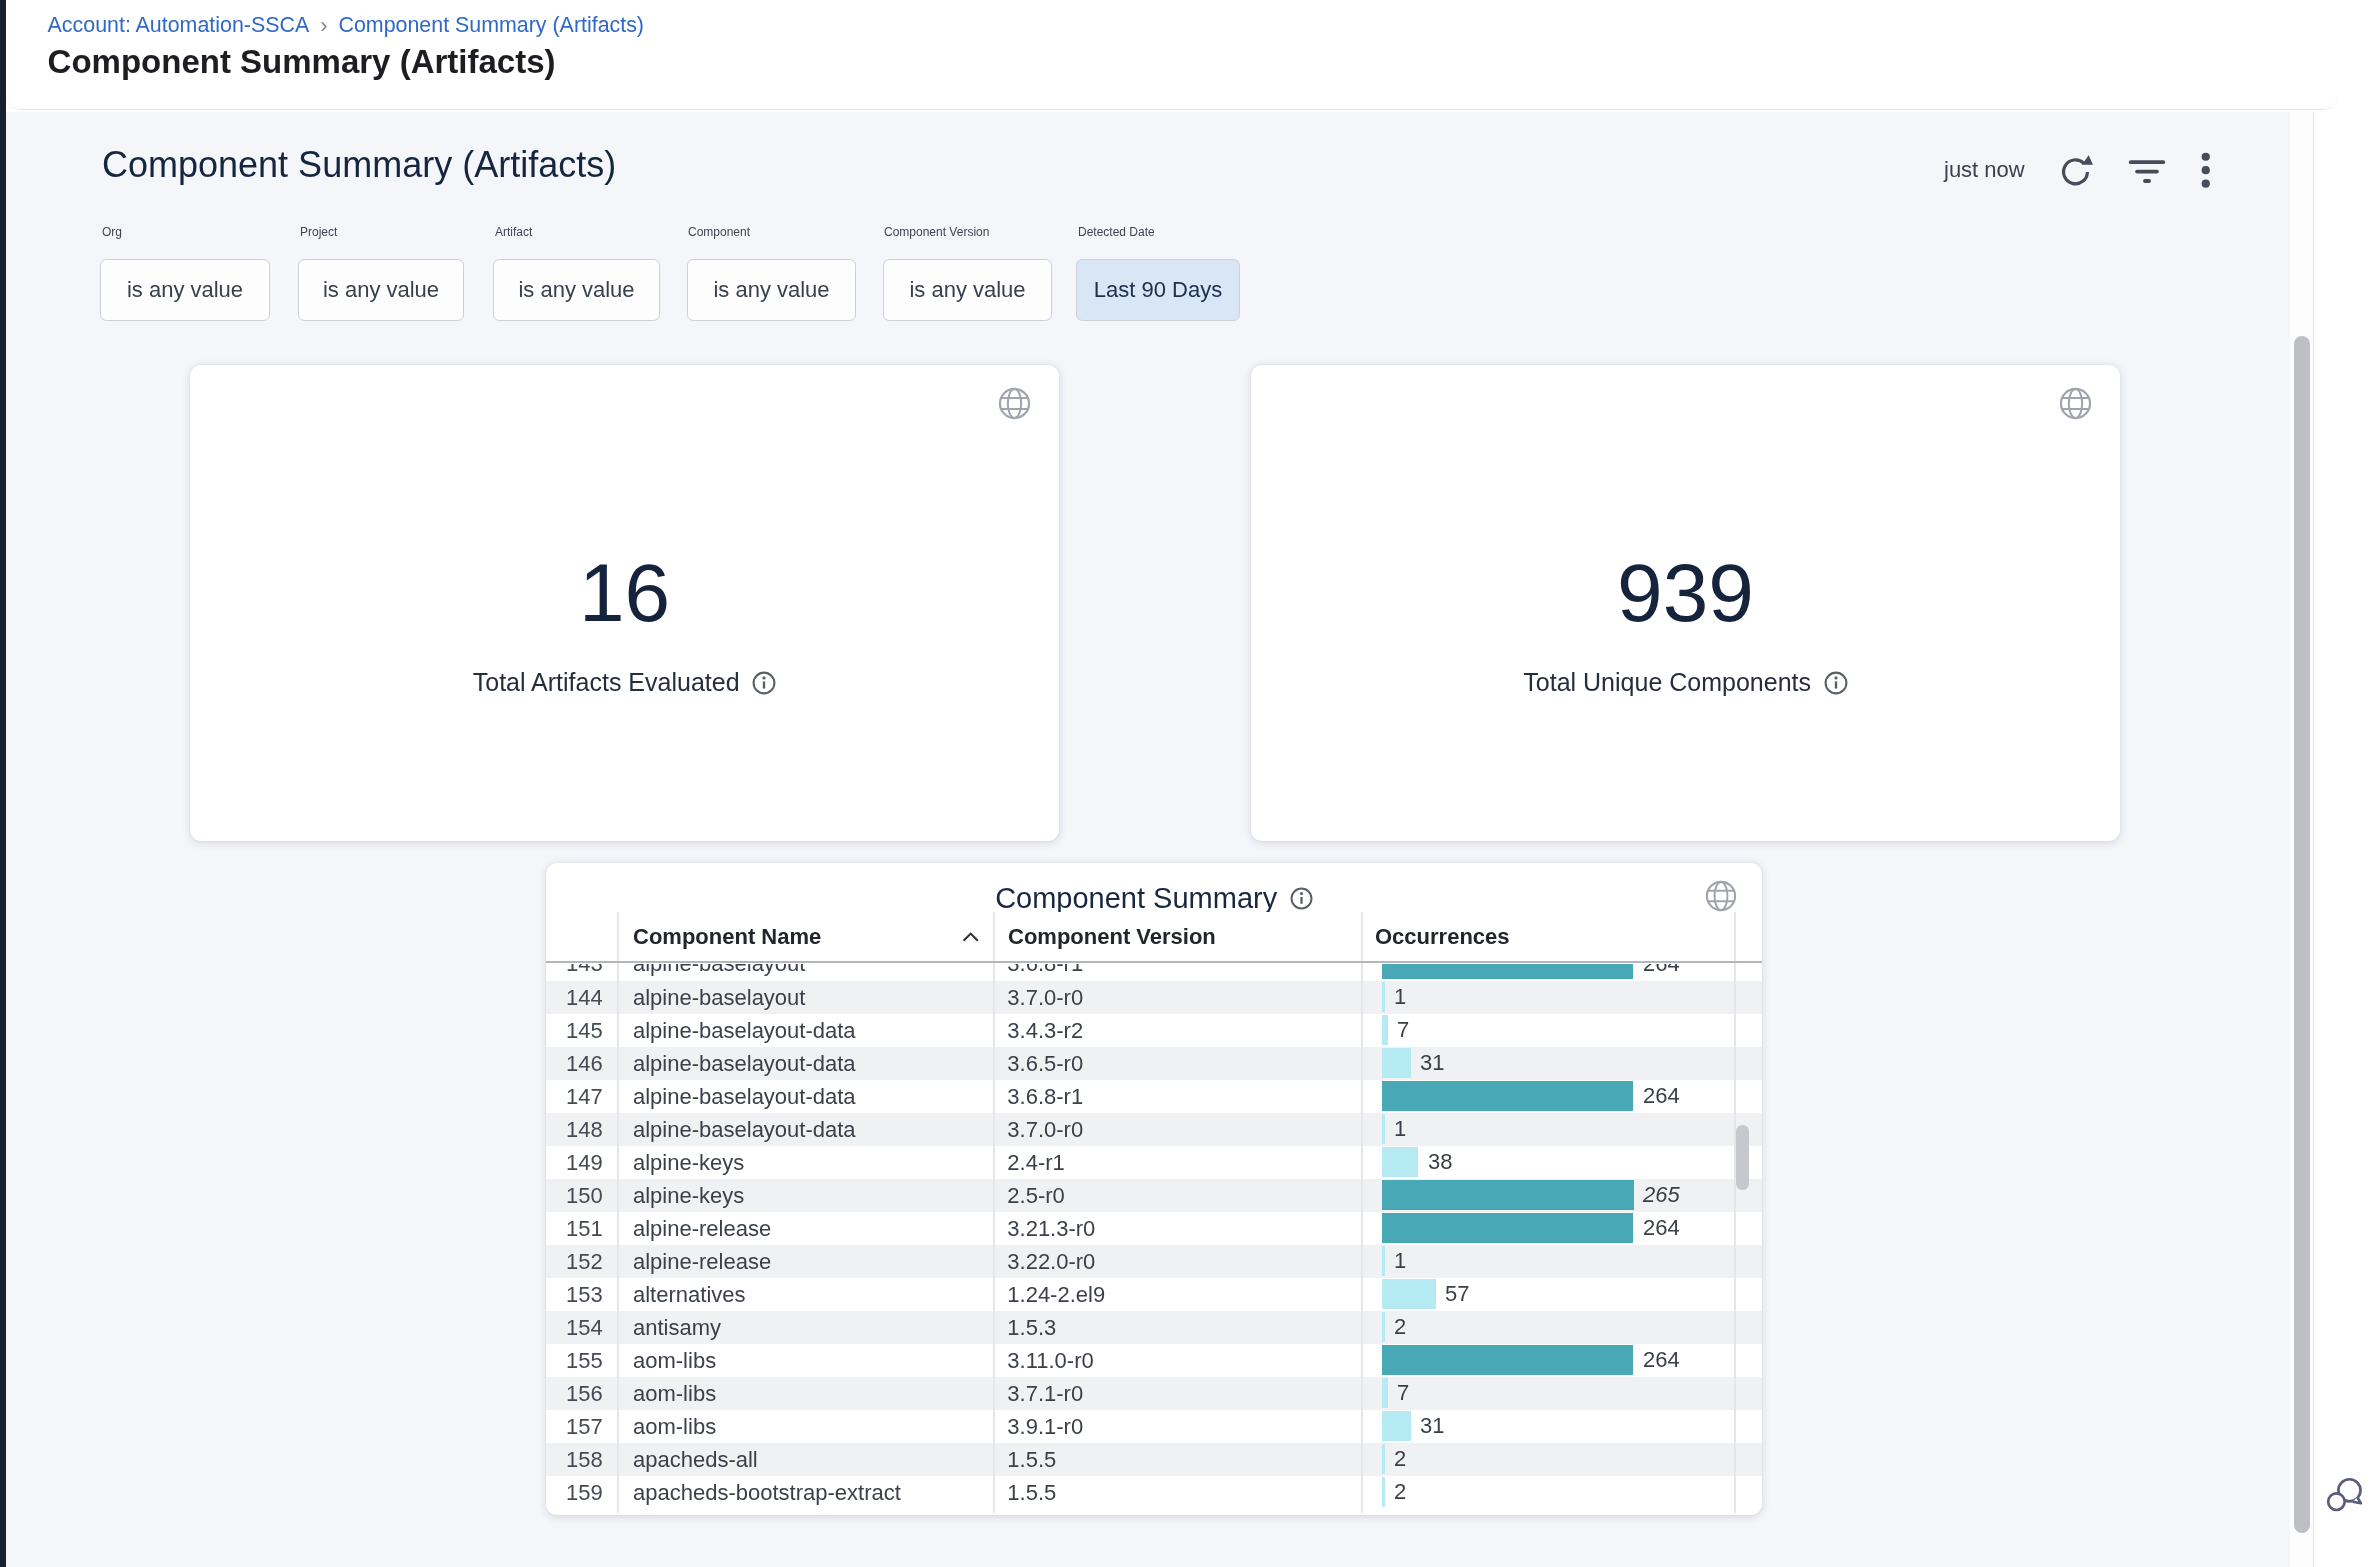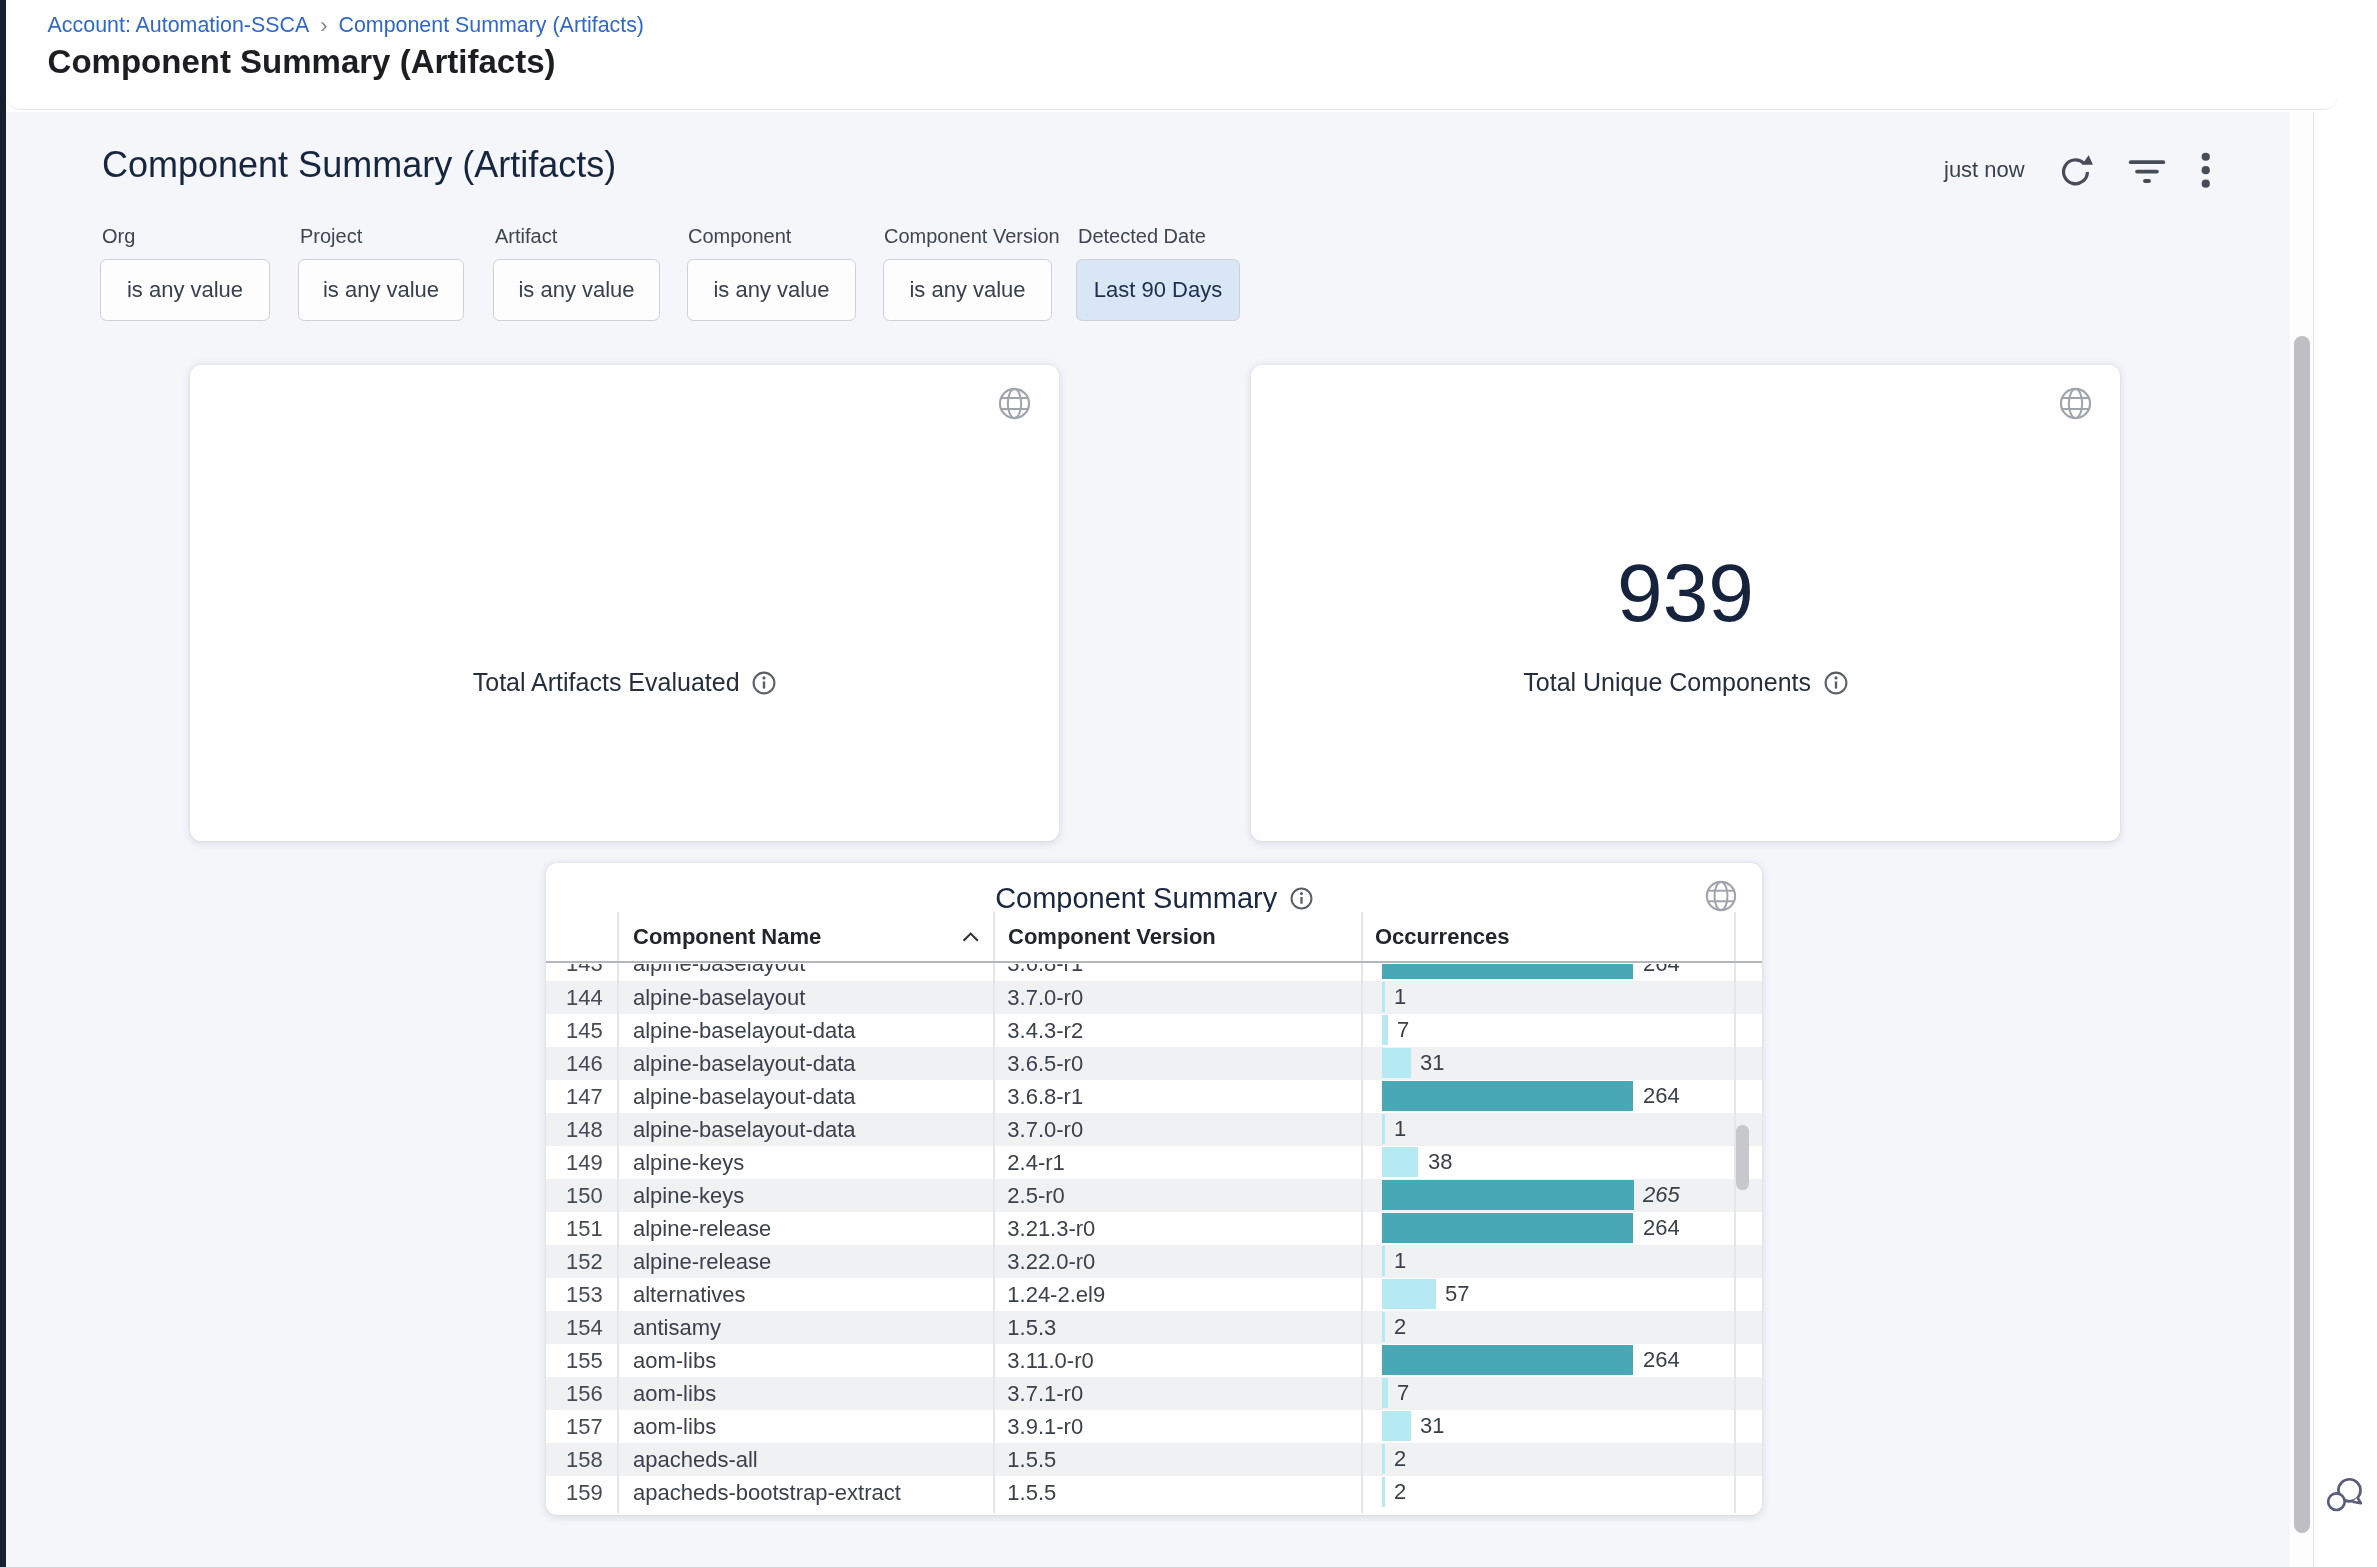--- a/index.html
+++ b/index.html
@@ -24,21 +24,21 @@
   .main-scroll-thumb { left:2294px; top:336px; width:16px; height:1197px; background:#bdbfc2; border-radius:8px; }
 
   .dash-title { left:102px; top:144px; font-size:36px; font-weight:400; color:#17263f; }
   .refreshed { left:1944px; top:157px; width:95px; font-size:22px; color:#3a414d; text-align:left; }
   .icon-btn { display:flex; align-items:center; justify-content:center; cursor:pointer; }
   .refresh-btn { left:2056px; top:152px; width:38px; height:38px; }
   .filter-btn { left:2127px; top:157px; width:40px; height:30px; }
   .kebab-btn { left:2197px; top:151px; width:17.4px; height:40px; }
 
   
-  .filter-group .flabel { position:absolute; top:225px; font-size:20px; color:#3f4550; }
+  .filter-group .flabel { position:absolute; top:225px; font-size:12px; color:#3f4550; }
   .filter-group .fbtn { position:absolute; top:259px; height:62px; background:#fdfdfe; border:1.6px solid #cdd0d5;
       border-radius:6.3px; font-size:22px; color:#39404d; display:flex; align-items:center; justify-content:center;
       font-family:"Liberation Sans", sans-serif; cursor:pointer; }
   .fg0 .flabel{left:102px} .fg0 .fbtn{left:100px;width:170px}
   .fg1 .flabel{left:300px} .fg1 .fbtn{left:298px;width:166px}
   .fg2 .flabel{left:495px} .fg2 .fbtn{left:493px;width:167px}
   .fg3 .flabel{left:688px} .fg3 .fbtn{left:687px;width:169px}
   .fg4 .flabel{left:884px} .fg4 .fbtn{left:883px;width:169px}
   .fg5 .flabel{left:1078px} .fg5 .fbtn{left:1076px;width:164px}
   .fbtn.hl { color:#20304d; }
@@ -165,20 +165,21 @@
   <span class="flabel">Detected Date</span>
   <button class="fbtn hl" style="background: rgb(216, 230, 245);">Last 90 Days</button>
 </div>
 
 <div class="card tile tile1">
   <span class="globe">
     <svg width="33" height="33" viewBox="0 0 42 42">
         <use href="#globe"></use>
       </svg>
   </span>
+  <div class="stat-num">16</div>
   <div class="stat-label">
     <span>Total Artifacts Evaluated</span>
     <svg width="24" height="24" viewBox="0 0 30 30">
         <use href="#info"></use>
       </svg>
   </div>
 </div>
 <div class="card tile tile2">
   <span class="globe">
     <svg width="33" height="33" viewBox="0 0 42 42">

